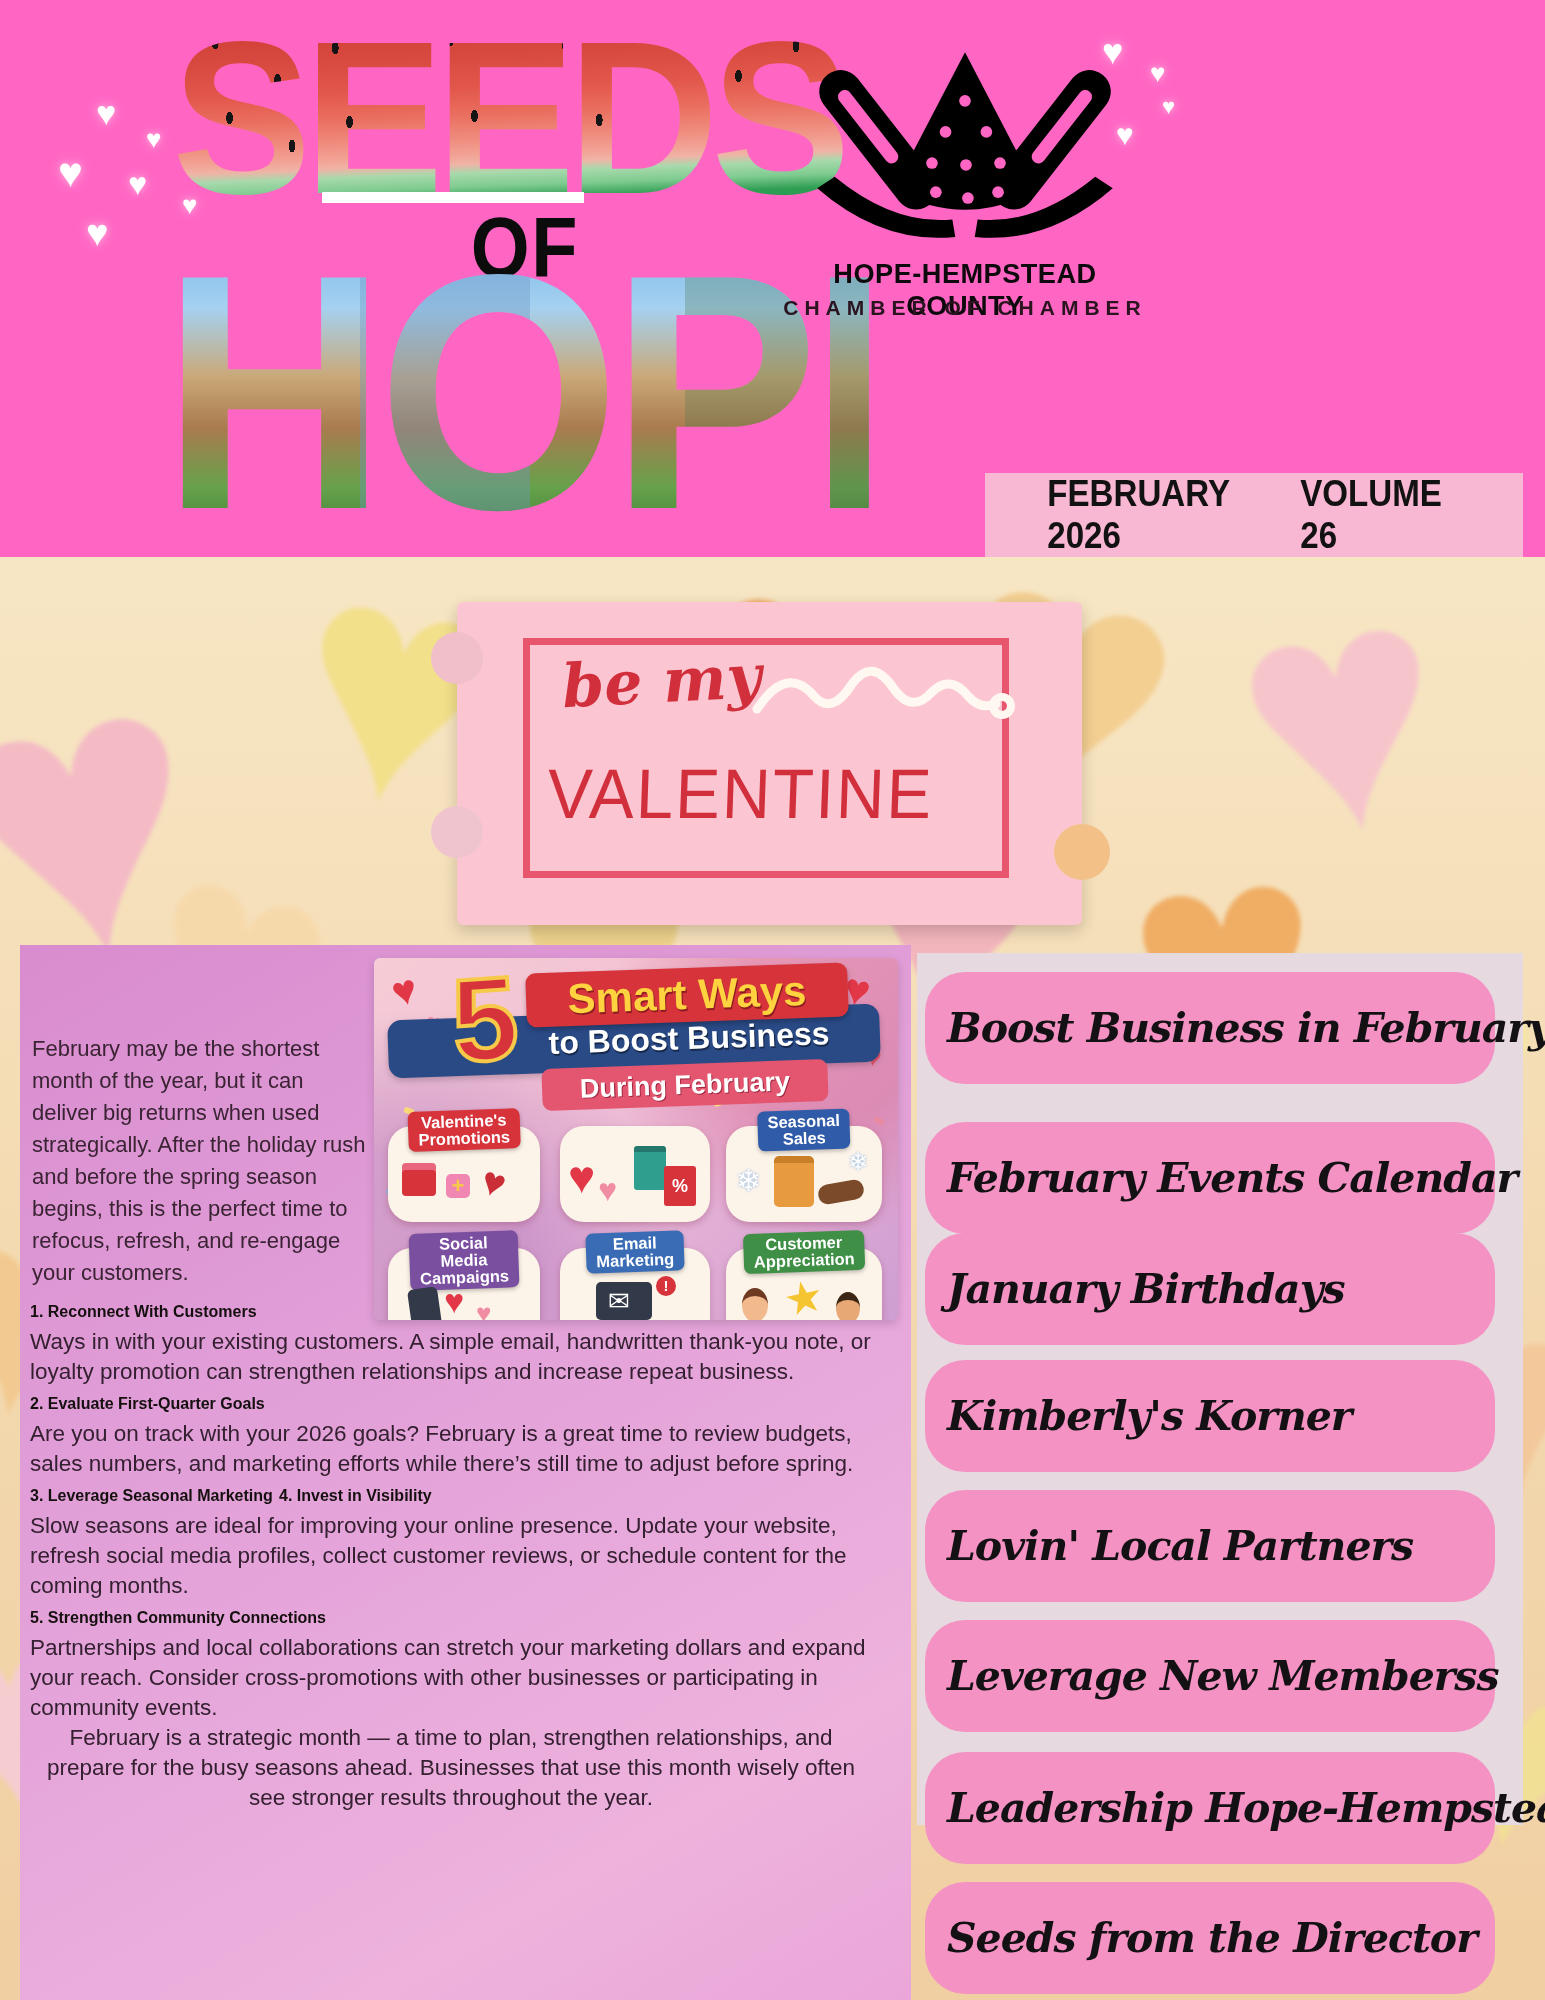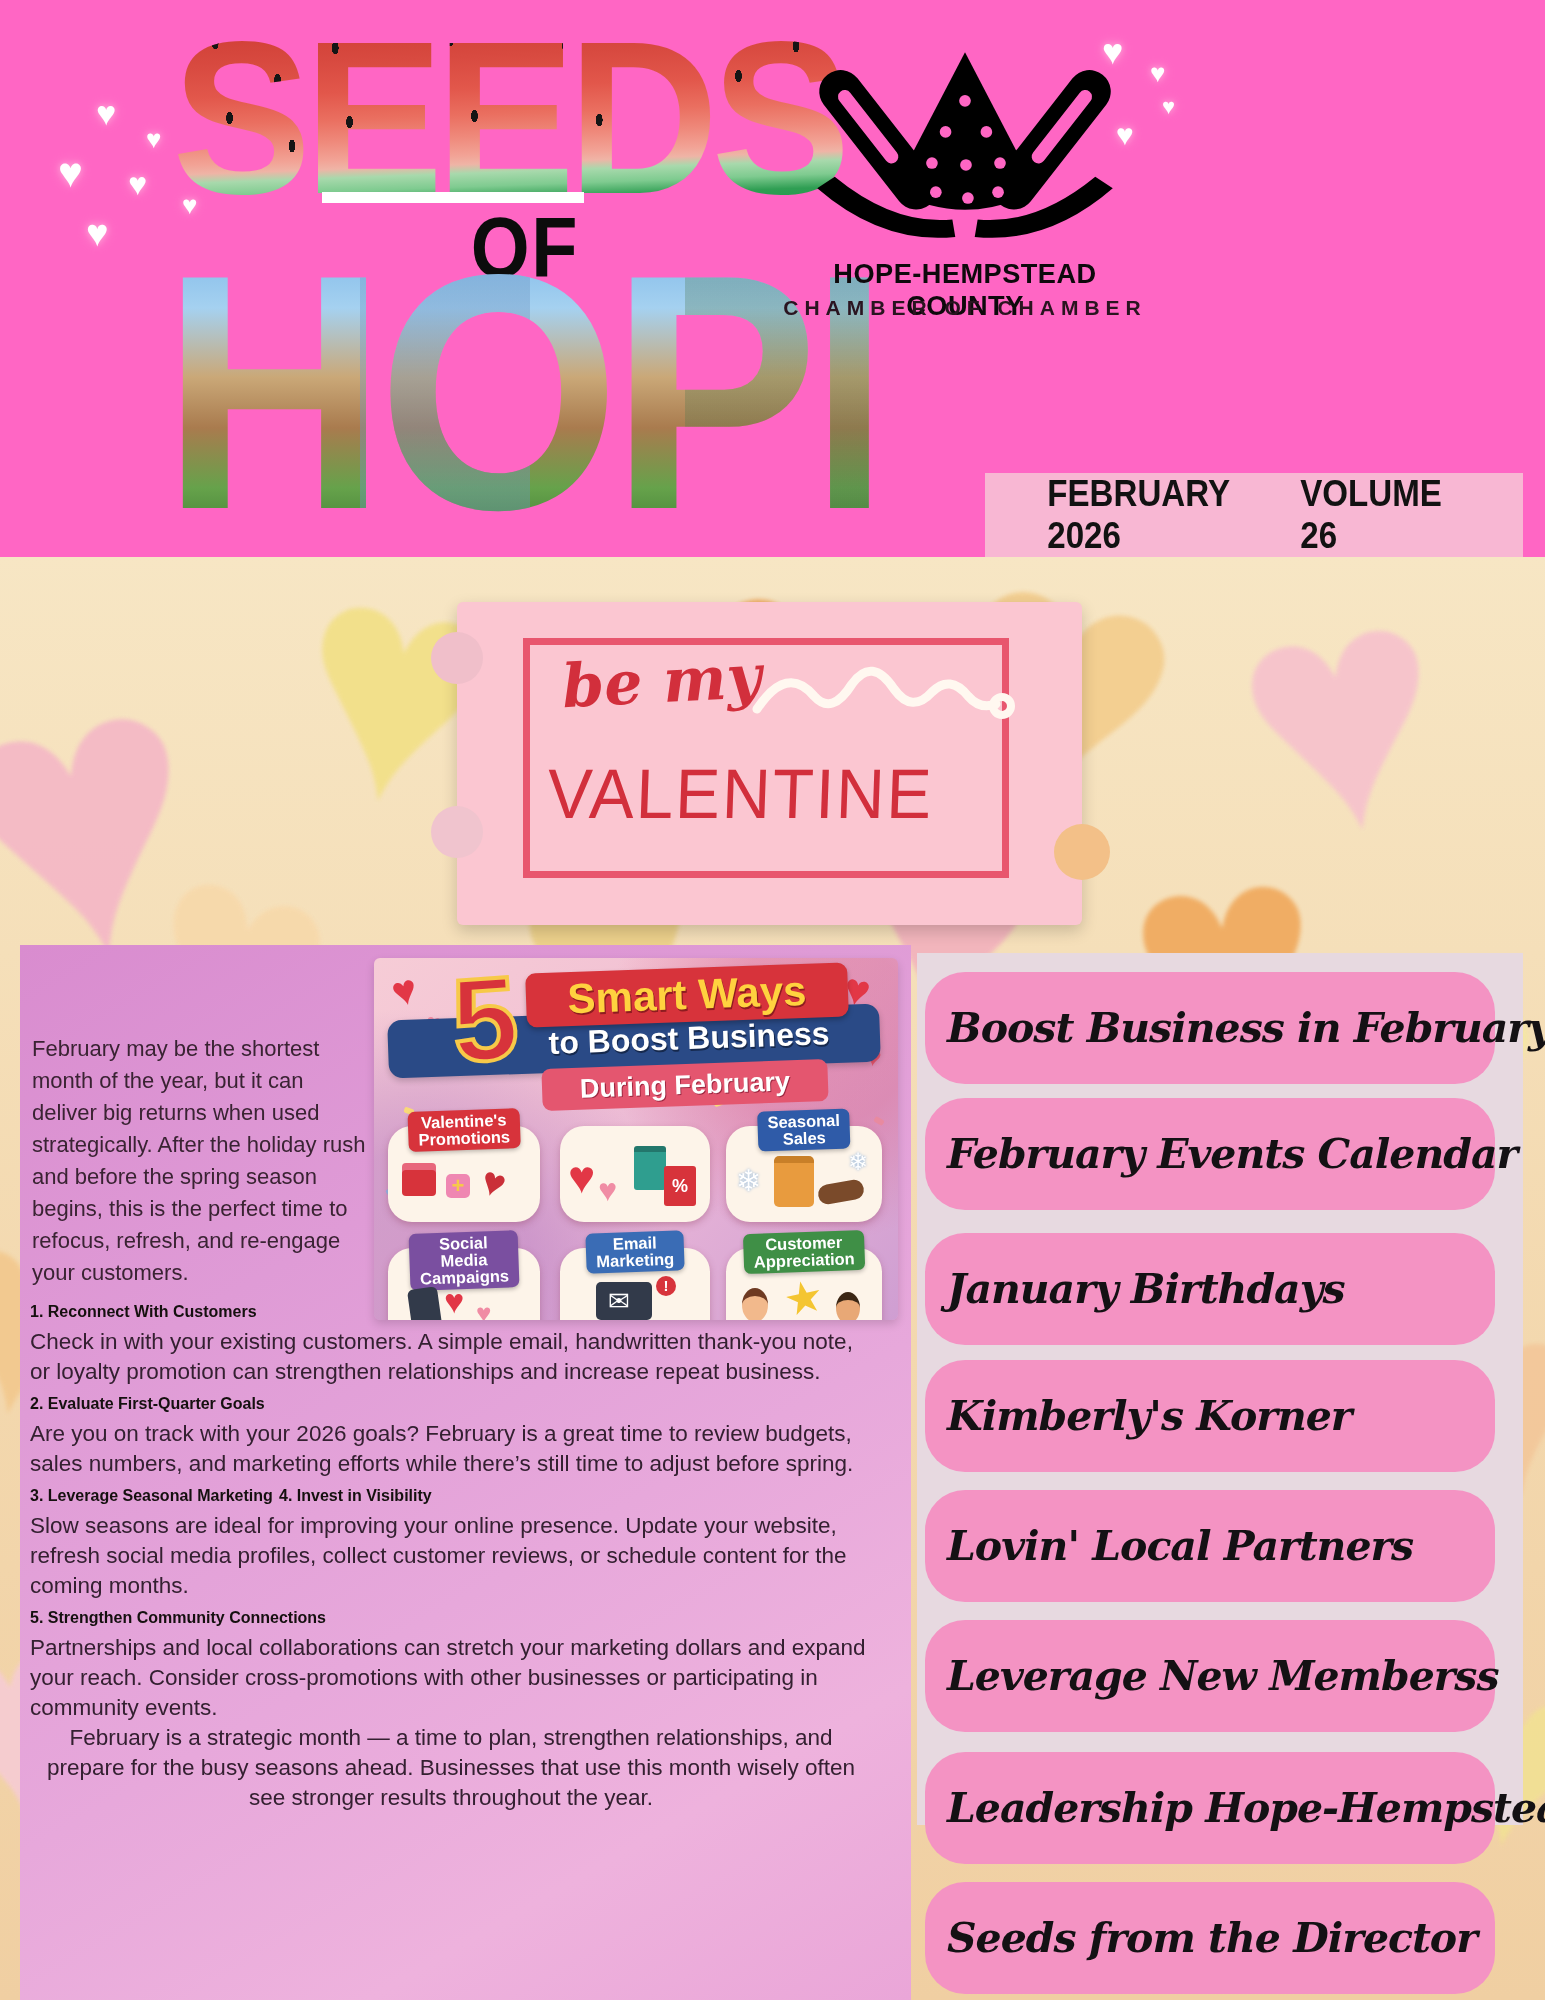--- a/index.html
+++ b/index.html
@@ -267,37 +267,37 @@
         <div class="tile-ribbon" style="background:#3f8f46;">Customer
 Appreciation</div>
         <span class="ic" style="left:16px;top:40px;width:26px;height:26px;background:#f2b98c;border-radius:50%;border-top:8px solid #6e3a22;"></span>
         <span class="ic" style="left:58px;top:28px;font-size:44px;color:#f4c531;transform:rotate(-12deg);">★</span>
         <span class="ic" style="left:110px;top:44px;width:24px;height:24px;background:#e8a876;border-radius:50%;border-top:8px solid #3b2614;"></span>
       </div>
     </div>
 
     <div class="sections">
       <h3>1. Reconnect With Customers</h3>
-      <p>Check in with your existing customers. A simple email, handwritten thank-you note, or loyalty promotion can strengthen relationships and increase repeat business.</p>
+      <p>Ways in with your existing customers. A simple email, handwritten thank-you note, or loyalty promotion can strengthen relationships and increase repeat business.</p>
       <h3>2. Evaluate First-Quarter Goals</h3>
       <p>Are you on track with your 2026 goals? February is a great time to review budgets, sales numbers, and marketing efforts while there’s still time to adjust before spring.</p>
       <h3>3. Leverage Seasonal Marketing</h3>
       <h3>4. Invest in Visibility</h3>
       <p>Slow seasons are ideal for improving your online presence. Update your website, refresh social media profiles, collect customer reviews, or schedule content for the coming months.</p>
       <h3>5. Strengthen Community Connections</h3>
       <p>Partnerships and local collaborations can stretch your marketing dollars and expand your reach. Consider cross-promotions with other businesses or participating in community events.</p>
       <p class="closing">February is a strategic month — a time to plan, strengthen relationships, and prepare for the busy seasons ahead. Businesses that use this month wisely often see stronger results throughout the year.</p>
     </div>
   </div>
 
   <div class="abs sidebar">
     <div class="sbtn" style="top:19px;">
       <span>Boost Business in February</span>
     </div>
-    <div class="sbtn" style="top:145px;text-align:right;">
+    <div class="sbtn" style="top:169px;text-align:right;">
       <span>February Events Calendar</span>
     </div>
     <div class="sbtn" style="top:280px;">
       <span>January Birthdays</span>
     </div>
     <div class="sbtn" style="top:537px;">
       <span>Lovin' Local Partners</span>
     </div>
     <div class="sbtn" style="top:407px;">
       <span>Kimberly's Korner</span>

